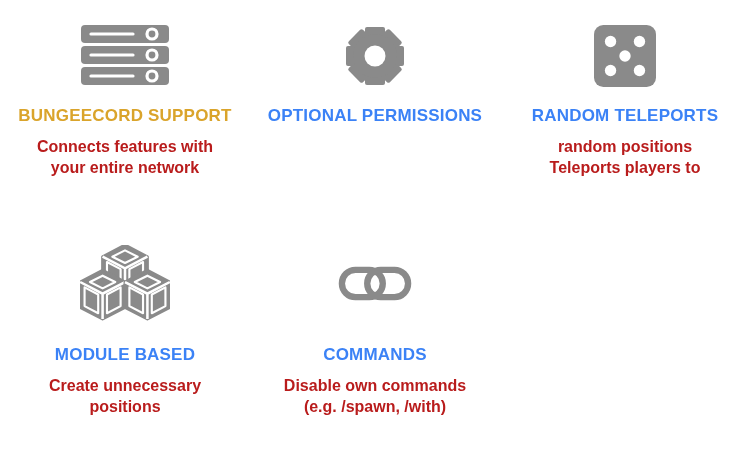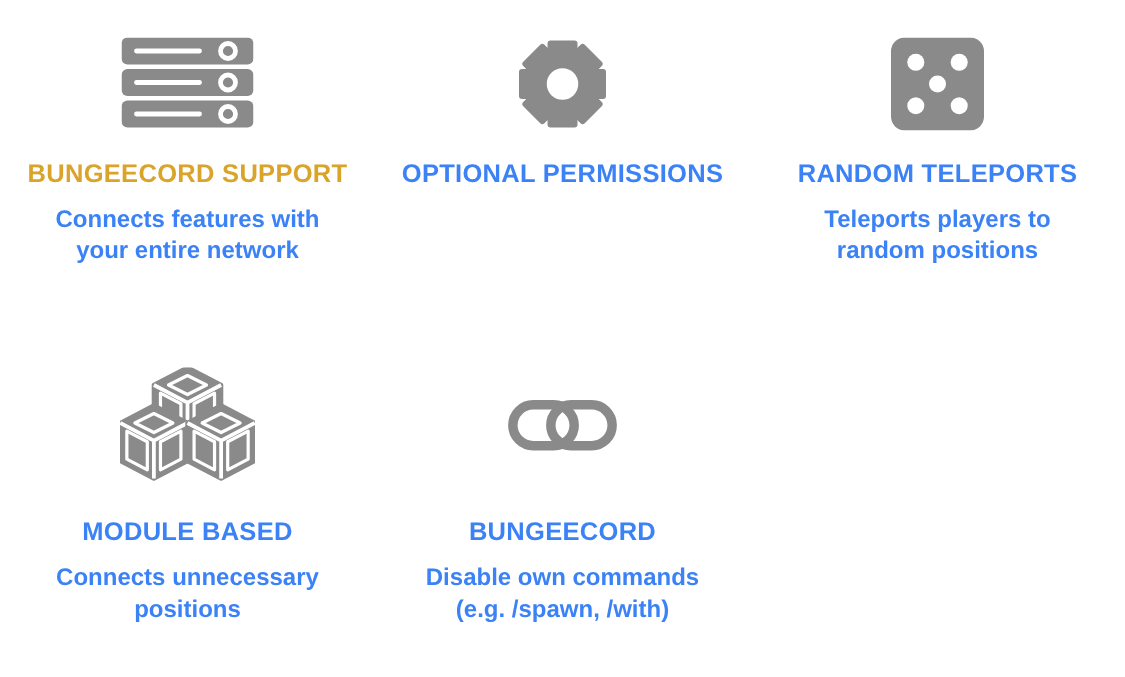--- a/index.html
+++ b/index.html
@@ -39,21 +39,21 @@
     letter-spacing: 0.2px;
     color: #3b82f6;
   }
   .cell:nth-child(n+4) .title { margin-top: 14px; }
   .title.gold { color: #DAA42B; }
   .desc {
     margin: 8px 0 0 0;
     font-size: 16px;
     line-height: 21px;
     font-weight: bold;
-    color: #3b82f6;
+    color: #b91c1c;
   }
   .desc span { display: block; }
 </style>
 </head>
 <body>
 
 <div class="page">
   <div class="grid">
 
     <div class="cell">
@@ -105,22 +105,22 @@
             <circle cx="16" cy="16" r="5.5"></circle>
             <circle cx="44" cy="16" r="5.5"></circle>
             <circle cx="30" cy="30" r="5.5"></circle>
             <circle cx="16" cy="44" r="5.5"></circle>
             <circle cx="44" cy="44" r="5.5"></circle>
           </g>
         </svg>
       </div>
       <h3 class="title">RANDOM TELEPORTS</h3>
       <p class="desc">
+        <span>random positions</span>
         <span>Teleports players to</span>
-        <span>random positions</span>
       </p>
     </div>
 
 
     <div class="cell">
       <div class="icon-wrap">
         <svg viewBox="0 0 92 78" width="90" height="76" aria-hidden="true">
           <defs>
             <g id="cube">
               <path d="M23 0 L46 12 L46 38 L23 50 L0 38 L0 12 Z" fill="#8A8A8A" stroke="#8A8A8A" stroke-width="3" stroke-linejoin="round"></path>
@@ -130,35 +130,35 @@
               <path d="M41.5 17.5 L27.5 24.8 L27.5 44 L41.5 36.7 Z" stroke="#ffffff" stroke-width="2.2" fill="none" stroke-linejoin="round"></path>
             </g>
           </defs>
           <use href="#cube" x="23" y="0"></use>
           <use href="#cube" x="0" y="26"></use>
           <use href="#cube" x="46" y="26"></use>
         </svg>
       </div>
       <h3 class="title">MODULE BASED</h3>
       <p class="desc">
-        <span>Connects unnecessary</span>
+        <span>Create unnecessary</span>
         <span>positions</span>
       </p>
     </div>
 
     <div class="cell">
       <div class="icon-wrap">
         <svg viewBox="0 0 76 40" width="74" height="39" aria-hidden="true">
           <g fill="none" stroke="#8A8A8A" stroke-width="6.5">
             <rect x="4" y="6" width="42" height="28" rx="14"></rect>
             <rect x="30" y="6" width="42" height="28" rx="14"></rect>
           </g>
         </svg>
       </div>
-      <h3 class="title">BUNGEECORD</h3>
+      <h3 class="title">COMMANDS</h3>
       <p class="desc">
         <span>Disable own commands</span>
         <span>(e.g. /spawn, /with)</span>
       </p>
     </div>
 
   </div>
 </div>
 
 </body></html>

